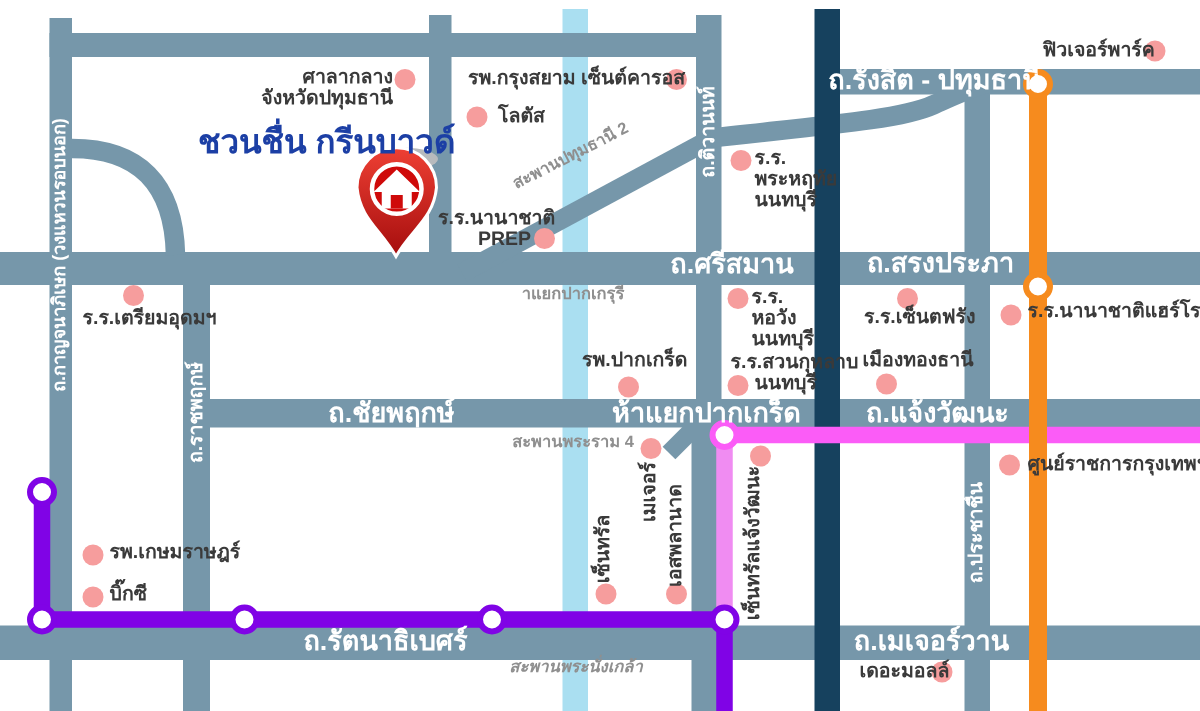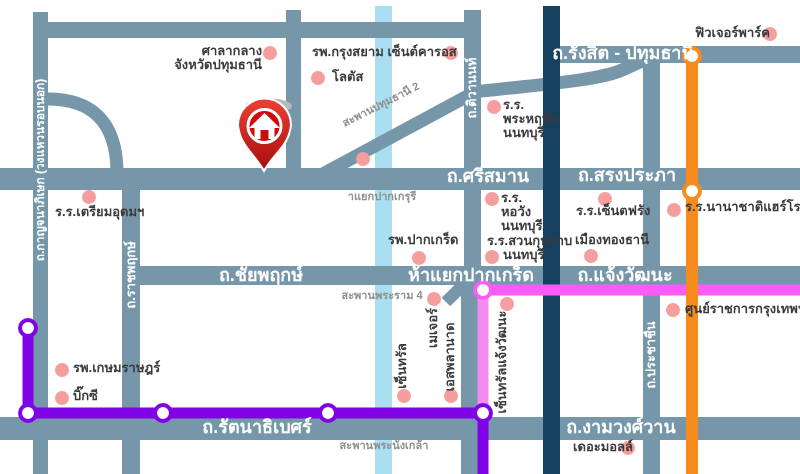--- a/index.html
+++ b/index.html
@@ -76,38 +76,39 @@
 
     <g>
       <ellipse cx="269" cy="106" rx="23" ry="7.5" fill="#b7babd"></ellipse>
       <path d="M 264 171 C 254 153 240 146 238 125 A 26.5 26.5 0 1 1 291 125 C 289 146 274 153 264 171 Z" fill="url(#redg)" stroke="#ffffff" stroke-width="2"></path>
       <circle cx="264.5" cy="126" r="16.5" fill="#cf0a0a" stroke="#ffffff" stroke-width="3"></circle>
       <path d="M 264.5 113 L 280 128 L 274.5 128 L 274.5 139 L 254.5 139 L 254.5 128 L 249 128 Z" fill="#ffffff"></path>
       <rect x="260.5" y="130" width="8" height="9" fill="#cf0a0a"></rect>
     </g>
   </svg>
 
+  <div id="title">ชวนชื่น กรีนบาวด์</div>
 
   <div class="lbl roadlbl cen" style="left:488px;top:177px;">ถ.ศรีสมาน</div>
   <div class="lbl roadlbl cen" style="left:627px;top:176px;">ถ.สรงประภา</div>
   <div class="lbl roadlbl cen" style="left:623px;top:54px;">ถ.รังสิต - ปทุมธานี</div>
   <div class="lbl roadlbl cen" style="left:261px;top:276px;">ถ.ชัยพฤกษ์</div>
   <div class="lbl roadlbl cen" style="left:471px;top:276px;">ห้าแยกปากเกร็ด</div>
   <div class="lbl roadlbl cen" style="left:625px;top:276px;">ถ.แจ้งวัฒนะ</div>
   <div class="lbl roadlbl cen" style="left:257px;top:428px;">ถ.รัตนาธิเบศร์</div>
-  <div class="lbl roadlbl cen" style="left:621px;top:428px;">ถ.งามวงศ์วาน</div>
+  <div class="lbl roadlbl cen" style="left:621px;top:428px;">ถ.เมเจอร์วาน</div>
   <div class="lbl roadlbl rot" style="left:40px;top:170px;font-size:12px;">ถ.กาญจนาภิเษก (วงแหวนรอบนอก)</div>
   <div class="lbl roadlbl rot" style="left:131px;top:275px;font-size:13px;">ถ.ราชพฤกษ์</div>
   <div class="lbl roadlbl rot" style="left:472px;top:88px;font-size:13px;">ถ.ติวานนท์</div>
   <div class="lbl roadlbl rot" style="left:651px;top:355px;font-size:13px;">ถ.ประชาชื่น</div>
 
   <div class="lbl bridge diag" style="left:381px;top:105px;">สะพานปทุมธานี 2</div>
   <div class="lbl bridge cen" style="left:382px;top:197px;">าแยกปากเกรุรี</div>
   <div class="lbl bridge cen" style="left:382px;top:296px;">สะพานพระราม 4</div>
-  <div class="lbl bridge cen" style="left:384px;top:446px;">สะพานพระนั่งเกล้า</div>
+  <div class="lbl bridge cen" style="left:384px;top:446px;font-style:italic;">สะพานพระนั่งเกล้า</div>
 
   <div class="dot" style="left:263px;top:46px;"></div>
   <div class="dot" style="left:444px;top:46px;"></div>
   <div class="dot" style="left:311px;top:71px;"></div>
   <div class="dot" style="left:356px;top:152px;"></div>
   <div class="dot" style="left:82px;top:190px;"></div>
   <div class="dot" style="left:487px;top:100px;"></div>
   <div class="dot" style="left:763px;top:27px;"></div>
   <div class="dot" style="left:485px;top:192px;"></div>
   <div class="dot" style="left:598px;top:192px;"></div>
@@ -123,20 +124,24 @@
   <div class="dot" style="left:55px;top:363px;"></div>
   <div class="dot" style="left:55px;top:391px;"></div>
   <div class="dot" style="left:621px;top:441px;"></div>
 
   <div class="lbl lm" style="left:312px;top:45px;">รพ.กรุงสยาม เซ็นต์คารอส</div>
   <div class="lbl lm rightal" style="left:170px;top:44px;width:92px;">
     <span style="display:block;">ศาลากลาง</span>
     <span style="display:block;">จังหวัดปทุมธานี</span>
   </div>
   <div class="lbl lm" style="left:332px;top:70px;">โลตัส</div>
+  <div class="lbl lm rightal" style="left:292px;top:138px;width:62px;">
+    <span style="display:block;">ร.ร.นานาชาติ</span>
+    <span style="display:block;">PREP</span>
+  </div>
   <div class="lbl lm" style="left:55px;top:205px;">ร.ร.เตรียมอุดมฯ</div>
   <div class="lbl lm" style="left:503px;top:98px;">
     <span style="display:block;">ร.ร.</span>
     <span style="display:block;">พระหฤทัย</span>
     <span style="display:block;">นนทบุรี</span>
   </div>
   <div class="lbl lm" style="left:695px;top:26px;">ฟิวเจอร์พาร์ค</div>
   <div class="lbl lm" style="left:501px;top:191px;">
     <span style="display:block;">ร.ร.</span>
     <span style="display:block;">หอวัง</span>

